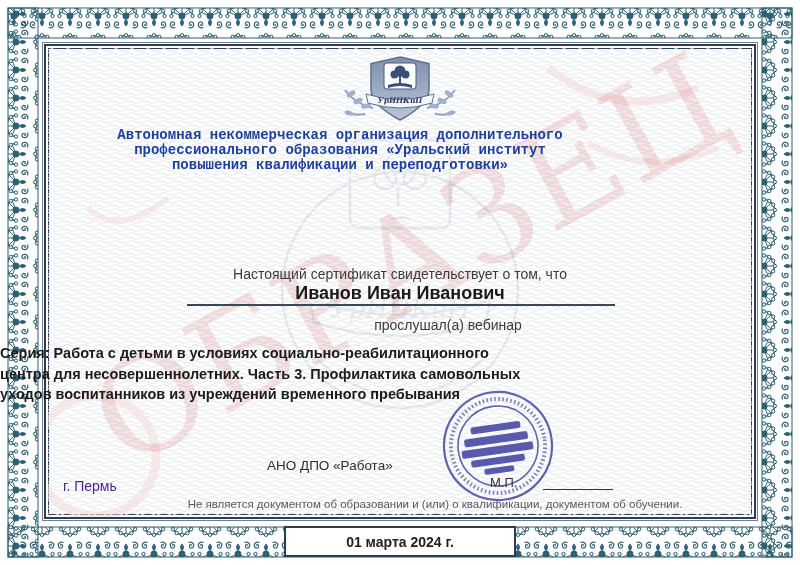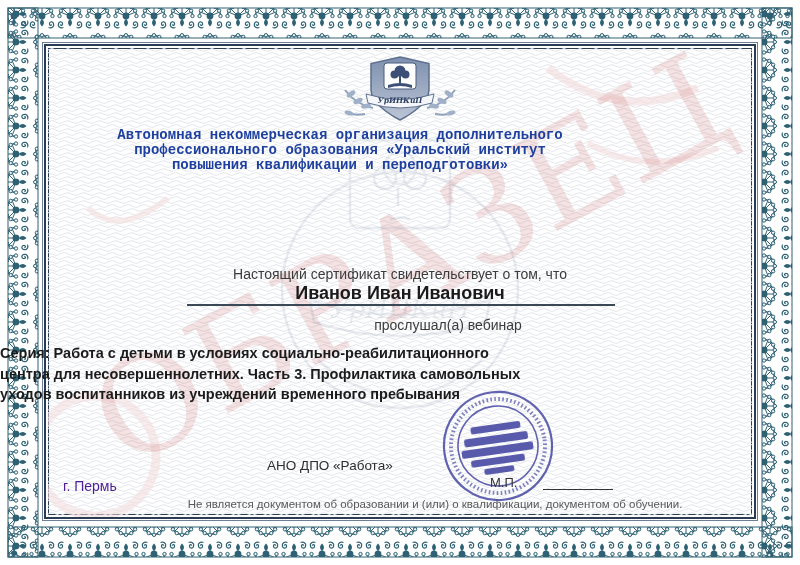--- a/index.html
+++ b/index.html
@@ -222,14 +222,17 @@
     <div class="director">
       <div>АНО ДПО «Работа»</div>
     </div>
 
     <div class="mp">М.П.</div>
     <div class="sig-line"></div>
 
     <div class="disclaimer">Не является документом об образовании и (или) о квалификации, документом об обучении.</div>
   </div>
 
+  <div class="date-box">
+    <span>01 марта 2024 г.</span>
+  </div>
 
 </div>
 
 </body></html>

